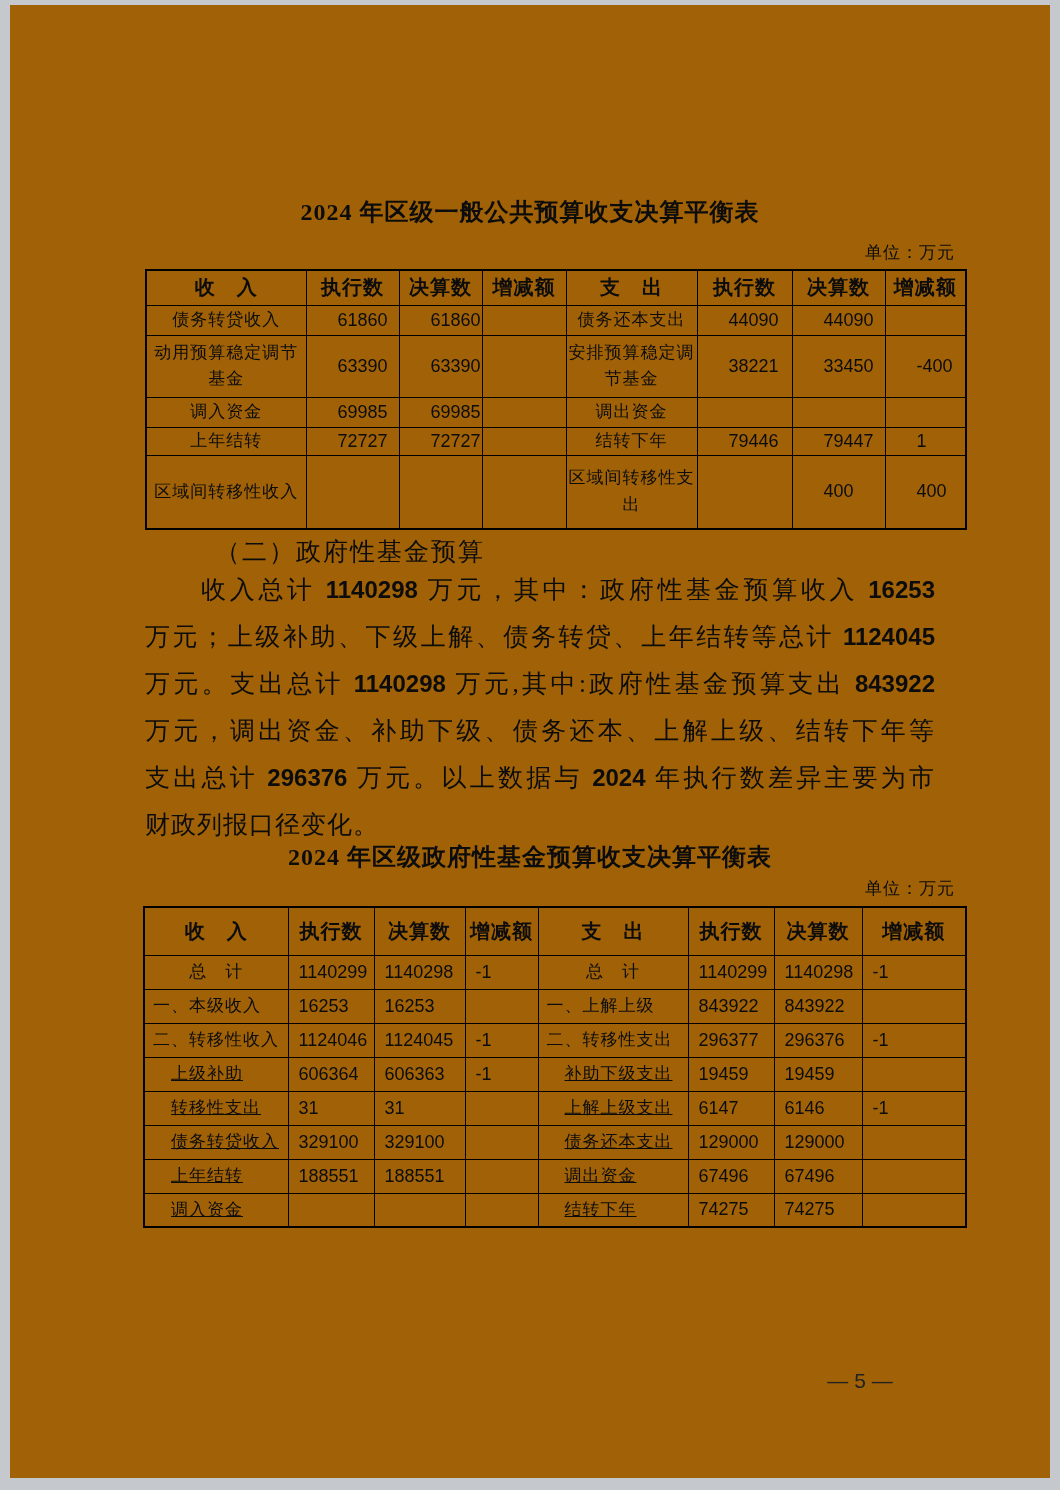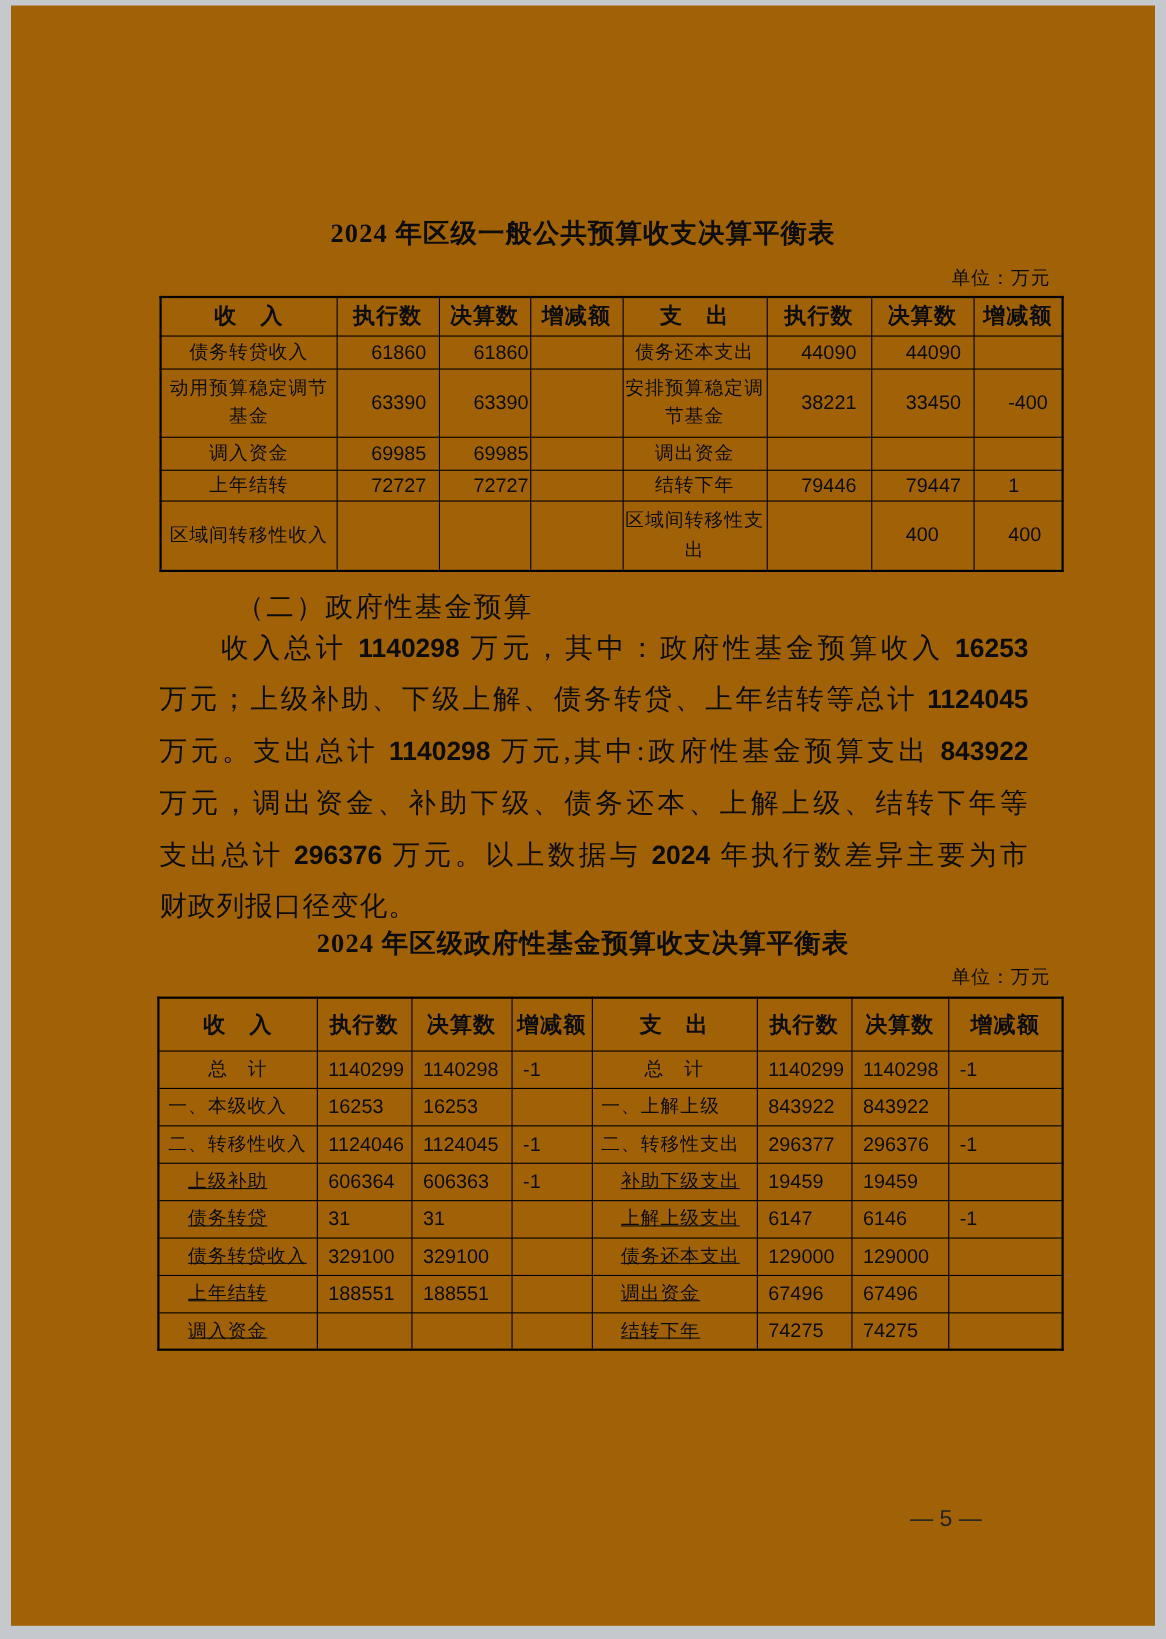--- a/index.html
+++ b/index.html
@@ -157,21 +157,21 @@
         <tr style="height: 28px;">
           <td class="label center">上年结转</td>
           <td class="num center">72727</td>
           <td class="num center">72727</td>
           <td class="num center"></td>
           <td class="label center">结转下年</td>
           <td class="num center">79446</td>
           <td class="num center">79447</td>
           <td class="num center">1</td>
         </tr>
-        <tr style="height: 64px;">
+        <tr style="height: 74px;">
           <td class="label center">区域间转移性收入</td>
           <td class="num center"></td>
           <td class="num center"></td>
           <td class="num center"></td>
           <td class="label center">区域间转移性支出</td>
           <td class="num center"></td>
           <td class="num center">400</td>
           <td class="num center">400</td>
         </tr>
       </tbody>
@@ -249,21 +249,21 @@
           <td class="label indent">上级补助</td>
           <td class="num left">606364</td>
           <td class="num left">606363</td>
           <td class="num left">-1</td>
           <td class="label indent">补助下级支出</td>
           <td class="num left">19459</td>
           <td class="num left">19459</td>
           <td class="num left"></td>
         </tr>
         <tr style="height: 34px;">
-          <td class="label indent">债务转贷</td>
+          <td class="label indent">转移性支出</td>
           <td class="num left">31</td>
           <td class="num left">31</td>
           <td class="num left"></td>
           <td class="label indent">上解上级支出</td>
           <td class="num left">6147</td>
           <td class="num left">6146</td>
           <td class="num left">-1</td>
         </tr>
         <tr style="height: 34px;">
           <td class="label indent">债务转贷收入</td>

